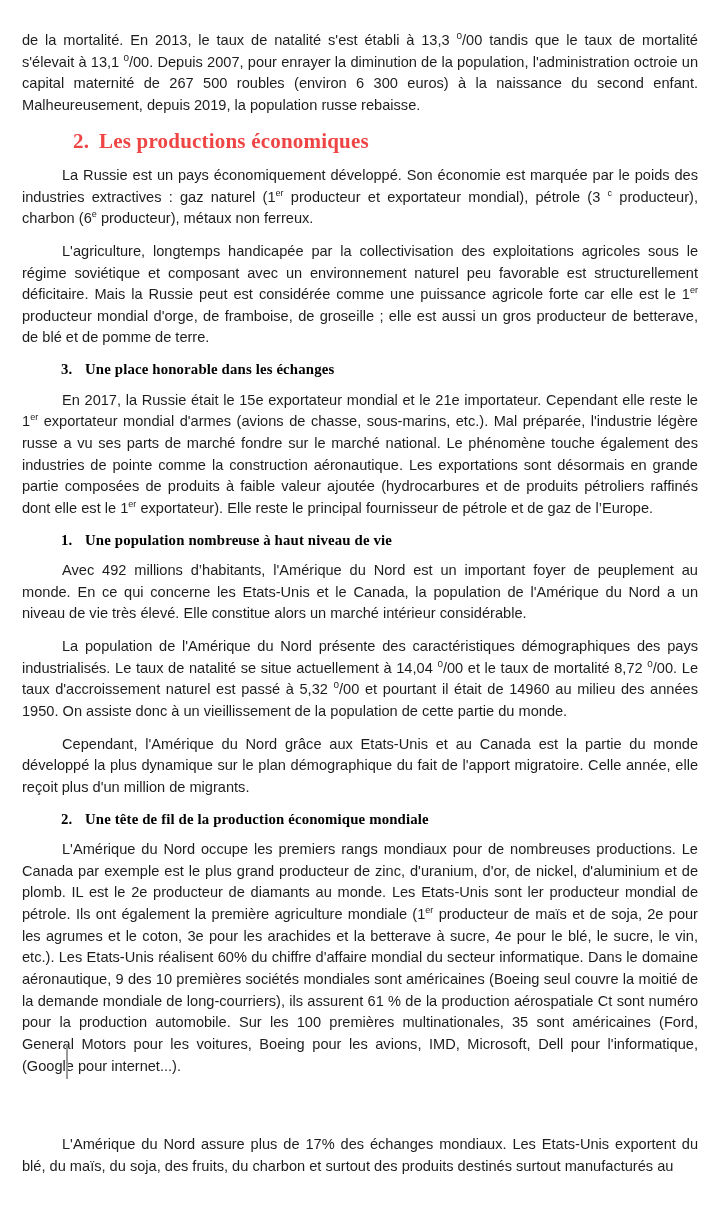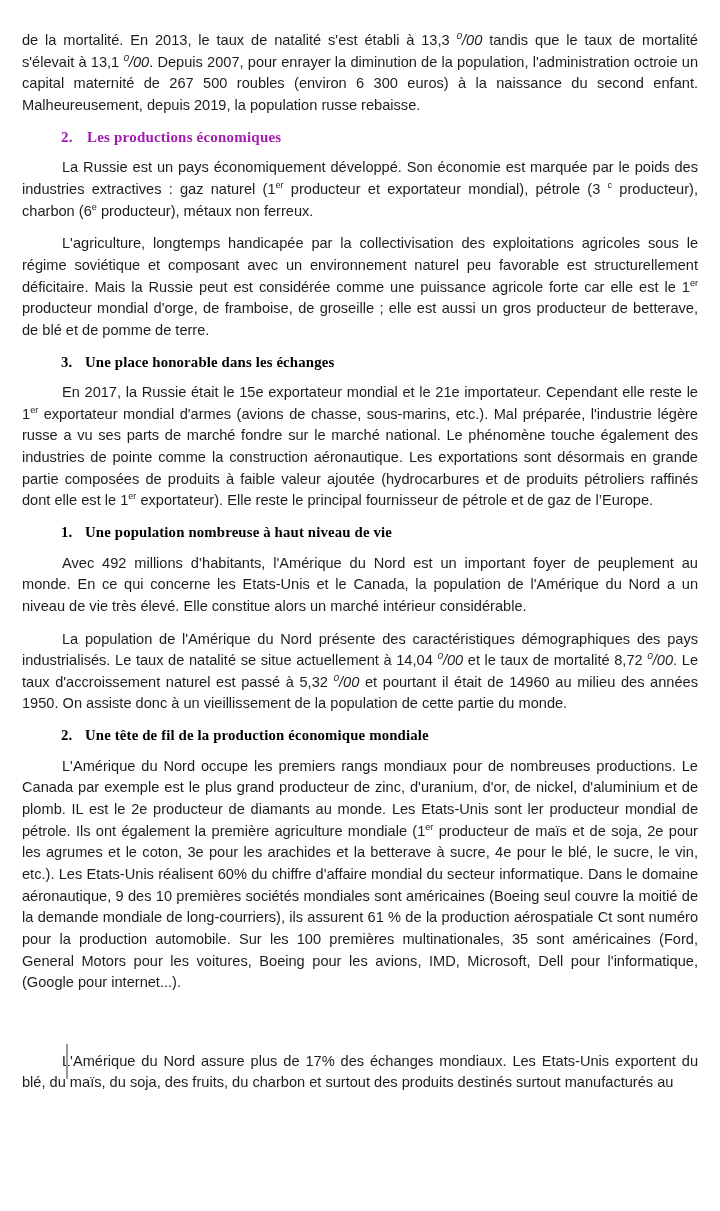--- a/index.html
+++ b/index.html
@@ -36,26 +36,26 @@
     hyphens: none;
   }
   p.para.indent {
     text-indent: 40px;
   }
   p.para.flush {
     text-indent: 0;
   }
   
   h2.sec-heading {
-    margin: 9px 0 11px 0;
+    margin: 9px 0 11px 12px;
     font-family: "Liberation Serif", serif;
     font-weight: bold;
-    font-size: 15px;
+    font-size: 21px;
     line-height: 1.25;
-    color: #a21caf;
+    color: #ef4444;
     letter-spacing: 0.2px;
   }
   h2.sec-heading .num {
     display: inline-block;
     min-width: 26px;
   }
   h3.sub-heading {
     margin: 6px 0 11px 0;
     padding-left: 39px;
     font-family: "Liberation Serif", serif;
@@ -70,21 +70,21 @@
     min-width: 24px;
   }
   sup.sup {
     font-size: 0.62em;
     vertical-align: super;
     line-height: 0;
   }
   .permille sup.sup {
     font-size: 0.68em;
   }
-  .nb { white-space: nowrap; font-style: italic; }
+  .nb { white-space: nowrap; }
   .change-bar {
     position: absolute;
     left: 66px;
     top: 1044px;
     width: 2px;
     height: 35px;
     background: #9a9a9a;
   }
   .spacer-block {
     height: 46px;
@@ -126,20 +126,23 @@
     </h3>
 
     <p class="para indent">
       <span>Avec 492 millions d’habitants, l'Amérique du Nord est un important foyer de peuplement au monde. En ce qui concerne les Etats-Unis et le Canada, la population de l'Amérique du Nord a un niveau de vie très élevé. Elle constitue alors un marché intérieur considérable.</span>
     </p>
 
     <p class="para indent">
       <span>La population de l'Amérique du Nord présente des caractéristiques démographiques des pays industrialisés. Le taux de natalité se situe actuellement à 14,04 </span><span class="permille nb"><sup class="sup">0</sup><span>/00</span></span><span> et le taux de mortalité 8,72 </span><span class="permille nb"><sup class="sup">0</sup><span>/00</span></span><span>. Le taux d'accroissement naturel est passé à 5,32 </span><span class="permille nb"><sup class="sup">0</sup><span>/00</span></span><span> et pourtant il était de 14960 au milieu des années 1950. On assiste donc à un vieillissement de la population de cette partie du monde.</span>
     </p>
 
+    <p class="para indent">
+      <span>Cependant, l'Amérique du Nord grâce aux Etats-Unis et au Canada est la partie du monde développé la plus dynamique sur le plan démographique du fait de l'apport migratoire. Celle année, elle reçoit plus d'un million de migrants.</span>
+    </p>
 
     <h3 class="sub-heading">
       <span class="num">2.</span><span>Une tête de fil de la production économique mondiale</span>
     </h3>
 
     <p class="para indent">
       <span>L'Amérique du Nord occupe les premiers rangs mondiaux pour de nombreuses productions. Le Canada par exemple est le plus grand producteur de zinc, d'uranium, d'or, de nickel, d'aluminium et de plomb. IL est le 2e producteur de diamants au monde. Les Etats-Unis sont ler producteur mondial de pétrole. Ils ont également la première agriculture mondiale (1</span><sup class="sup">er</sup><span> producteur de maïs et de soja, 2e pour les agrumes et le coton, 3e pour les arachides et la betterave à sucre, 4e pour le blé, le sucre, le vin, etc.). Les Etats-Unis réalisent 60% du chiffre d'affaire mondial du secteur informatique. Dans le domaine aéronautique, 9 des 10 premières sociétés mondiales sont américaines (Boeing seul couvre la moitié de la demande mondiale de long-courriers), ils assurent 61 % de la production aérospatiale Ct sont numéro pour la production automobile. Sur les 100 premières multinationales, 35 sont américaines (Ford, General Motors pour les voitures, Boeing pour les avions, IMD, Microsoft, Dell pour l'informatique, (Google pour internet...).</span>
     </p>
 
     <div class="spacer-block"></div>

